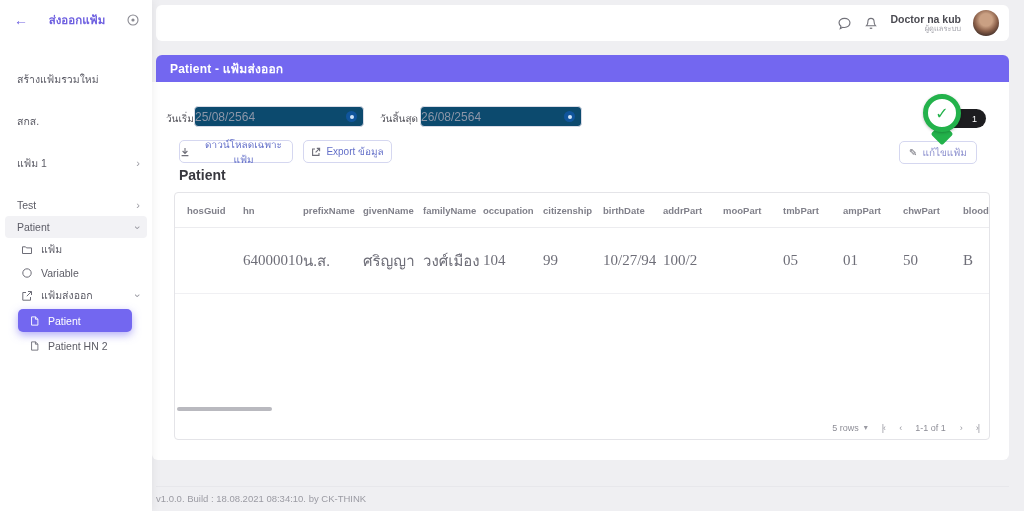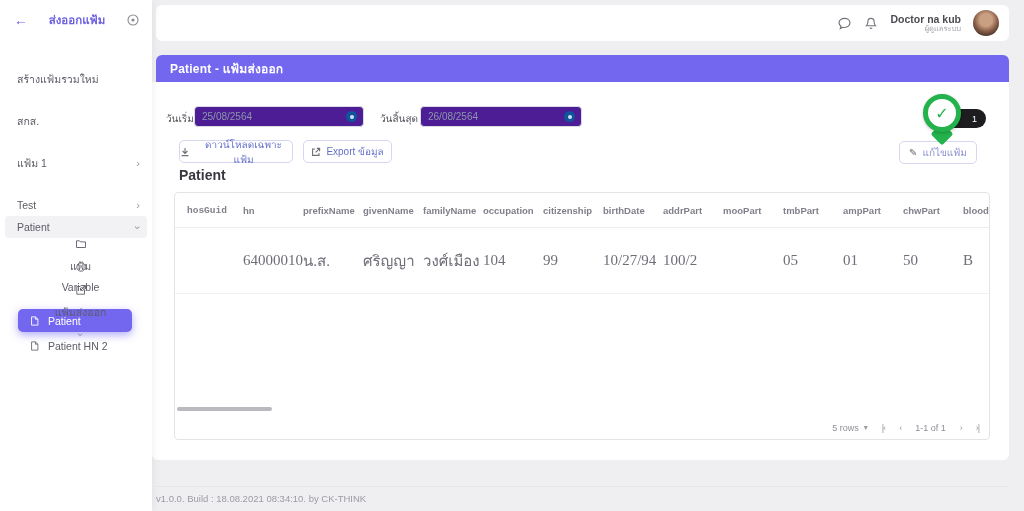--- a/index.html
+++ b/index.html
@@ -11,21 +11,21 @@
              box-shadow:2px 0 8px rgba(0,0,0,.05); z-index:10; }
   .side-header { height:40px; display:flex; align-items:center; padding:0 12px 0 14px; }
   .back-arrow { color:#6d5fe0; font-size:14px; cursor:pointer; }
   .side-title { flex:1; text-align:center; color:#6d5fe0; font-weight:bold; font-size:11.5px; }
   .target-ic { display:flex; align-items:center; }
   .side-item { height:22px; display:flex; align-items:center; padding:0 12px 0 17px; font-size:10.5px; color:#5c5c66; cursor:pointer;margin-top:20px; }
   .side-item .lbl { flex:1; }
   .chev { color:#9a9aa2; font-size:11px; line-height:1; }
   .chev.down { display:inline-block; transform:rotate(90deg); }
   .side-item.parent-active { background:#f2f2f5; border-radius:4px; margin:0 5px; padding:0 7px 0 12px; }
-  .sub-item { height:23px; display:flex; align-items:center; padding:0 12px 0 21px; font-size:10.5px; color:#5c5c66; cursor:pointer; gap:8px;flex-direction:column; }
+  .sub-item { height:23px; display:flex; align-items:center; padding:0 12px 0 21px; font-size:10.5px; color:#5c5c66; cursor:pointer; gap:8px; }
   .sub-item .lbl { flex:1; }
   .leaf-item { height:23px; display:flex; align-items:center; padding:0 12px 0 29px; font-size:10.5px; color:#5c5c66; cursor:pointer; gap:8px; }
   .leaf-item.selected { background:#7367f0; color:#fff; border-radius:5px; margin:2px 20px 2px 18px; padding:0 8px 0 11px; height:23px;
                         box-shadow:0 3px 9px rgba(115,103,240,.55); }
   .ic { display:inline-flex; align-items:center; color:#6e6e78; }
   .leaf-item.selected .ic { color:#fff; }
 
   
   .main { position:absolute; left:152px; top:0; width:872px; height:511px; }
 
@@ -38,22 +38,22 @@
   .avatar { width:26px; height:26px; border-radius:50%; cursor:pointer;
             background:radial-gradient(circle at 50% 38%, #caa083 0 30%, #8a5f49 55%, #43302a 80%, #2c2420 100%); }
 
   .banner { position:absolute; left:4px; right:15px; top:55px; height:27px; background:#7367f0; border-radius:6px 6px 0 0;
             display:flex; align-items:center; padding:0 14px; }
   .banner-title { color:#fff; font-size:12px; font-weight:bold; letter-spacing:.2px; }
 
   .card { position:absolute; left:0; right:15px; top:82px; height:378px; background:#fff; border-radius:0 0 6px 6px; }
 
   .filter-label { position:absolute; font-size:10px; color:#4e4e56; }
-  .date-input { position:absolute; height:21px; background:#4c1d95; border:1px solid #d9dbe6; border-radius:4px;
-                display:flex; align-items:center; padding:0 6px 0 7px; font-size:10px; color:#8c96a8; cursor:text; }
+  .date-input { position:absolute; height:21px; background:#0c4a6e; border:1px solid #d9dbe6; border-radius:4px;
+                display:flex; align-items:center; padding:0 6px 0 0; font-size:12px; color:#8c96a8; cursor:text; }
   .date-input .val { flex:1; }
   .blue-dot { width:11px; height:11px; border-radius:50%; background:#10559c; position:relative; cursor:pointer; }
   .blue-dot::after { content:""; position:absolute; left:3.5px; top:3.5px; width:4px; height:4px; border-radius:50%; background:#cfe3f7; }
 
   .btn { position:absolute; height:23px; border:1px solid #d5d7f0; border-radius:5px; background:#fff; color:#6470c9;
          font-size:10px; display:flex; align-items:center; justify-content:center; gap:5px; cursor:pointer; font-family:inherit; }
 
   .badge-pill { position:absolute; left:792px; top:27px; width:42px; height:19px; background:#1d1d20; border-radius:10px;
                 color:#fff; font-size:9px; display:flex; align-items:center; justify-content:flex-end; padding-right:9px; }
   .check-pin { position:absolute; left:768px; top:12px; width:44px; height:56px; z-index:5; }
@@ -63,21 +63,21 @@
   .pin-check { color:#23b24b; font-size:16px; font-weight:bold; }
   .pin-tail { position:absolute; left:14px; top:32px; width:16px; height:16px; background:#23b24b; transform:rotate(45deg);
               border-radius:2px; z-index:-1; }
 
   .section-title { position:absolute; left:27px; top:85px; font-size:14px; font-weight:bold; color:#38383f; }
 
   .table-card { position:absolute; left:22px; right:19px; top:110px; height:248px; border:1px solid #e4e4e8; border-radius:4px;
                 background:#fff; overflow:hidden; }
   .t-header { display:flex; height:35px; align-items:center; padding-left:12px; border-bottom:1px solid #ececef; overflow:hidden; }
   .th { flex:0 0 60px; width:60px; font-size:9.5px; color:#80808a; font-weight:bold; white-space:nowrap; overflow:hidden; }
-  .th:first-child { flex:0 0 56px; width:56px;font-family:Liberation Mono, monospace; }
+  .th:first-child { flex:0 0 56px; width:56px; }
   .tr { display:flex; height:66px; align-items:center; padding-left:12px; border-bottom:1px solid #f0f0f3; overflow:hidden; cursor:pointer; }
   .td { flex:0 0 60px; width:60px; font-size:15px; color:#6e6e78; white-space:nowrap; overflow:hidden;font-family:Liberation Serif, serif; }
   .td:first-child { flex:0 0 56px; width:56px; }
   .h-scroll { position:absolute; left:2px; top:214px; width:95px; height:4px; background:#b9b9bf; border-radius:2px; cursor:grab; }
   .pagination { position:absolute; right:10px; bottom:6px; display:flex; align-items:center; gap:14px; font-size:9px; color:#8d8d96; }
   .rows-select { display:flex; align-items:center; gap:5px; cursor:pointer; }
   .pg-ic { color:#9a9aa2; font-size:9px; cursor:pointer; letter-spacing:-1px; }
   .pg-range { color:#8d8d96; }
 
   .footer { position:absolute; left:4px; right:15px; top:486px; border-top:1px solid #e7e7eb; padding-top:6px;

